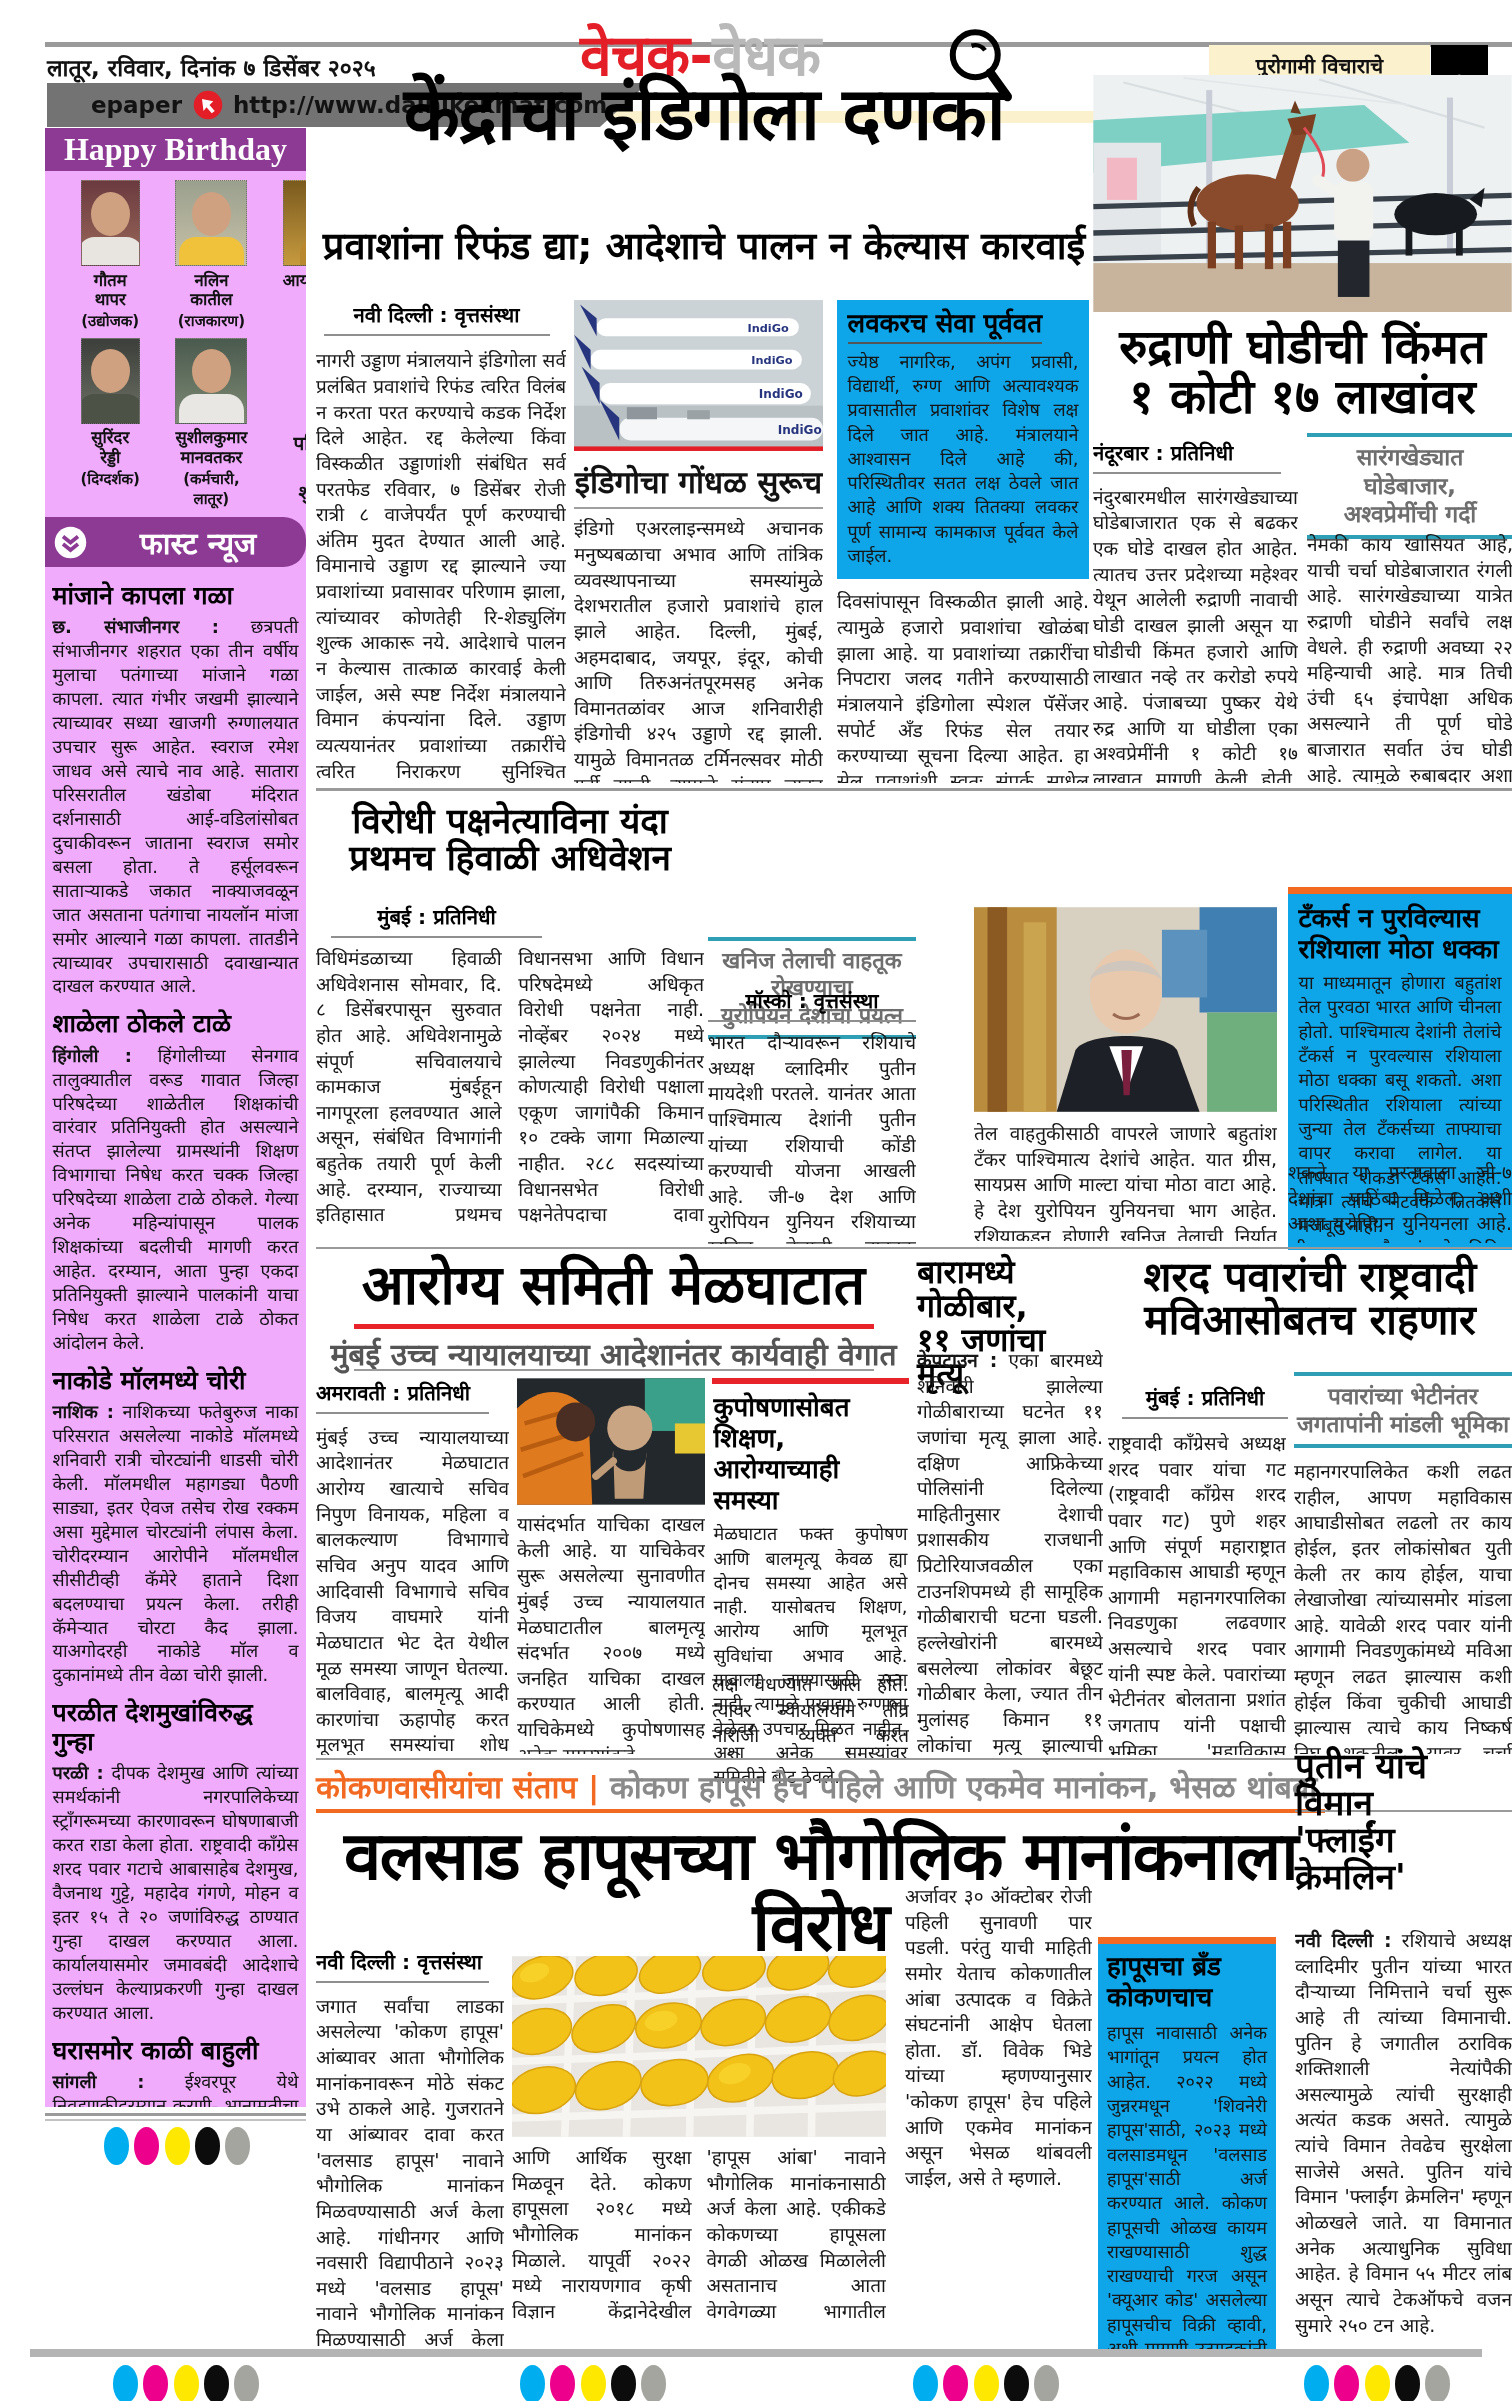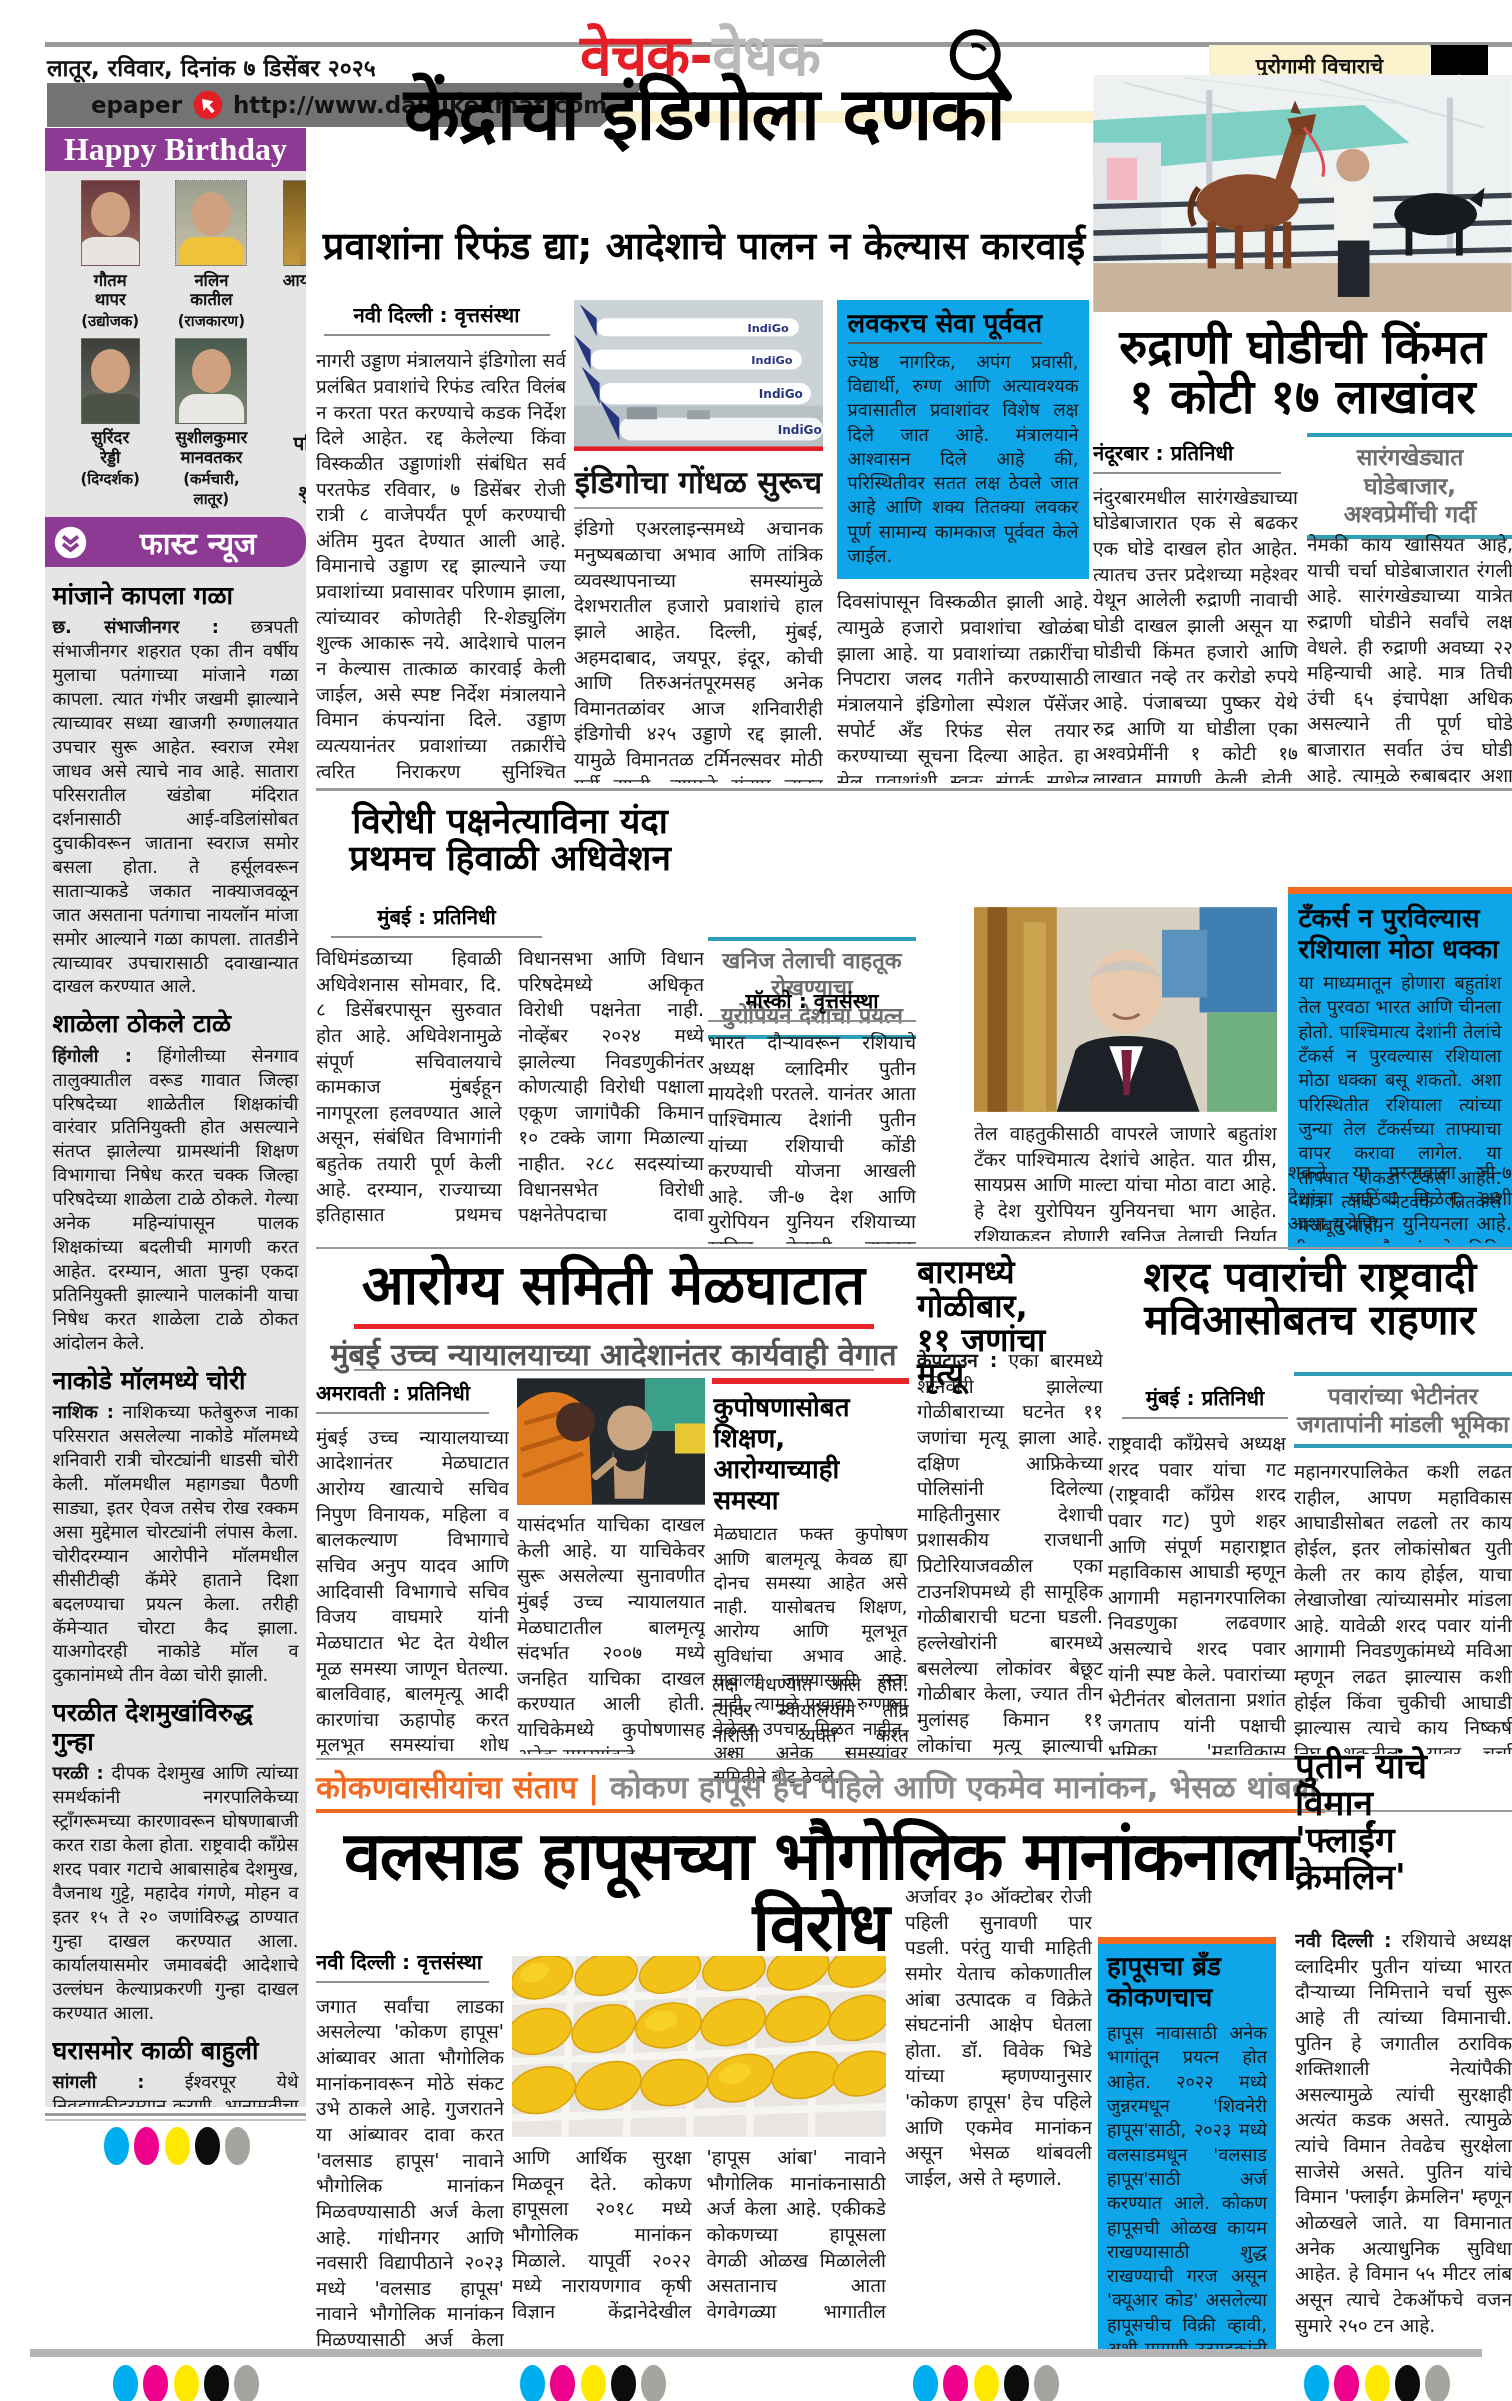--- a/index.html
+++ b/index.html
@@ -25,21 +25,21 @@
               clip-path:polygon(0 0,100% 0,92% 100%,0 100%);}
   .epaper-text{font-size:23px;font-weight:700;}
   .masthead{font-size:57px;font-weight:700;letter-spacing:-0.8px;white-space:nowrap;}
   .mast-red{color:#e41e26;}
   .mast-gray{color:#b9b9b9;}
   .brand-box{background:#fcf1cd;text-align:center;padding-top:6px;}
   .brand-tagline{font-size:20.3px;font-weight:700;color:#111;}
   .brand-name{font-size:47px;font-weight:800;color:#e41e26;line-height:1;}
   .pagenum{background:#000;color:#fff;font-size:39px;font-weight:700;display:flex;align-items:center;justify-content:center;}
   
-  .sidebar{background:#e5e5e5;overflow:hidden;}
+  .sidebar{background:#f0abfc;overflow:hidden;}
   .bday-header{background:#8d3a94;color:#fff;font-family:"Liberation Serif","DejaVu Serif",serif;
                font-size:32px;font-weight:700;text-align:center;padding:3px 0;}
   .bday-grid{display:grid;grid-template-columns:repeat(3,1fr);gap:7.5px;padding:9px 7.5px;}
   .bday-cell{text-align:center;margin-left:28px;}
   .headshot{position:relative;height:84px;border:1.5px dotted #6f6f6f;overflow:hidden;}
   .headshot::before{content:"";position:absolute;left:50%;top:10.5px;width:39px;height:44px;margin-left:-19.6px;
                     border-radius:50%;background:#cfa180;}
   .headshot::after{content:"";position:absolute;left:50%;bottom:-4.5px;width:65px;height:33px;margin-left:-32px;
                    border-radius:16.6px 16.6px 0 0;background:var(--shirt,#ddd);}
   .bday-name{font-size:16.6px;font-weight:700;line-height:1.2;margin-top:4.5px;}

